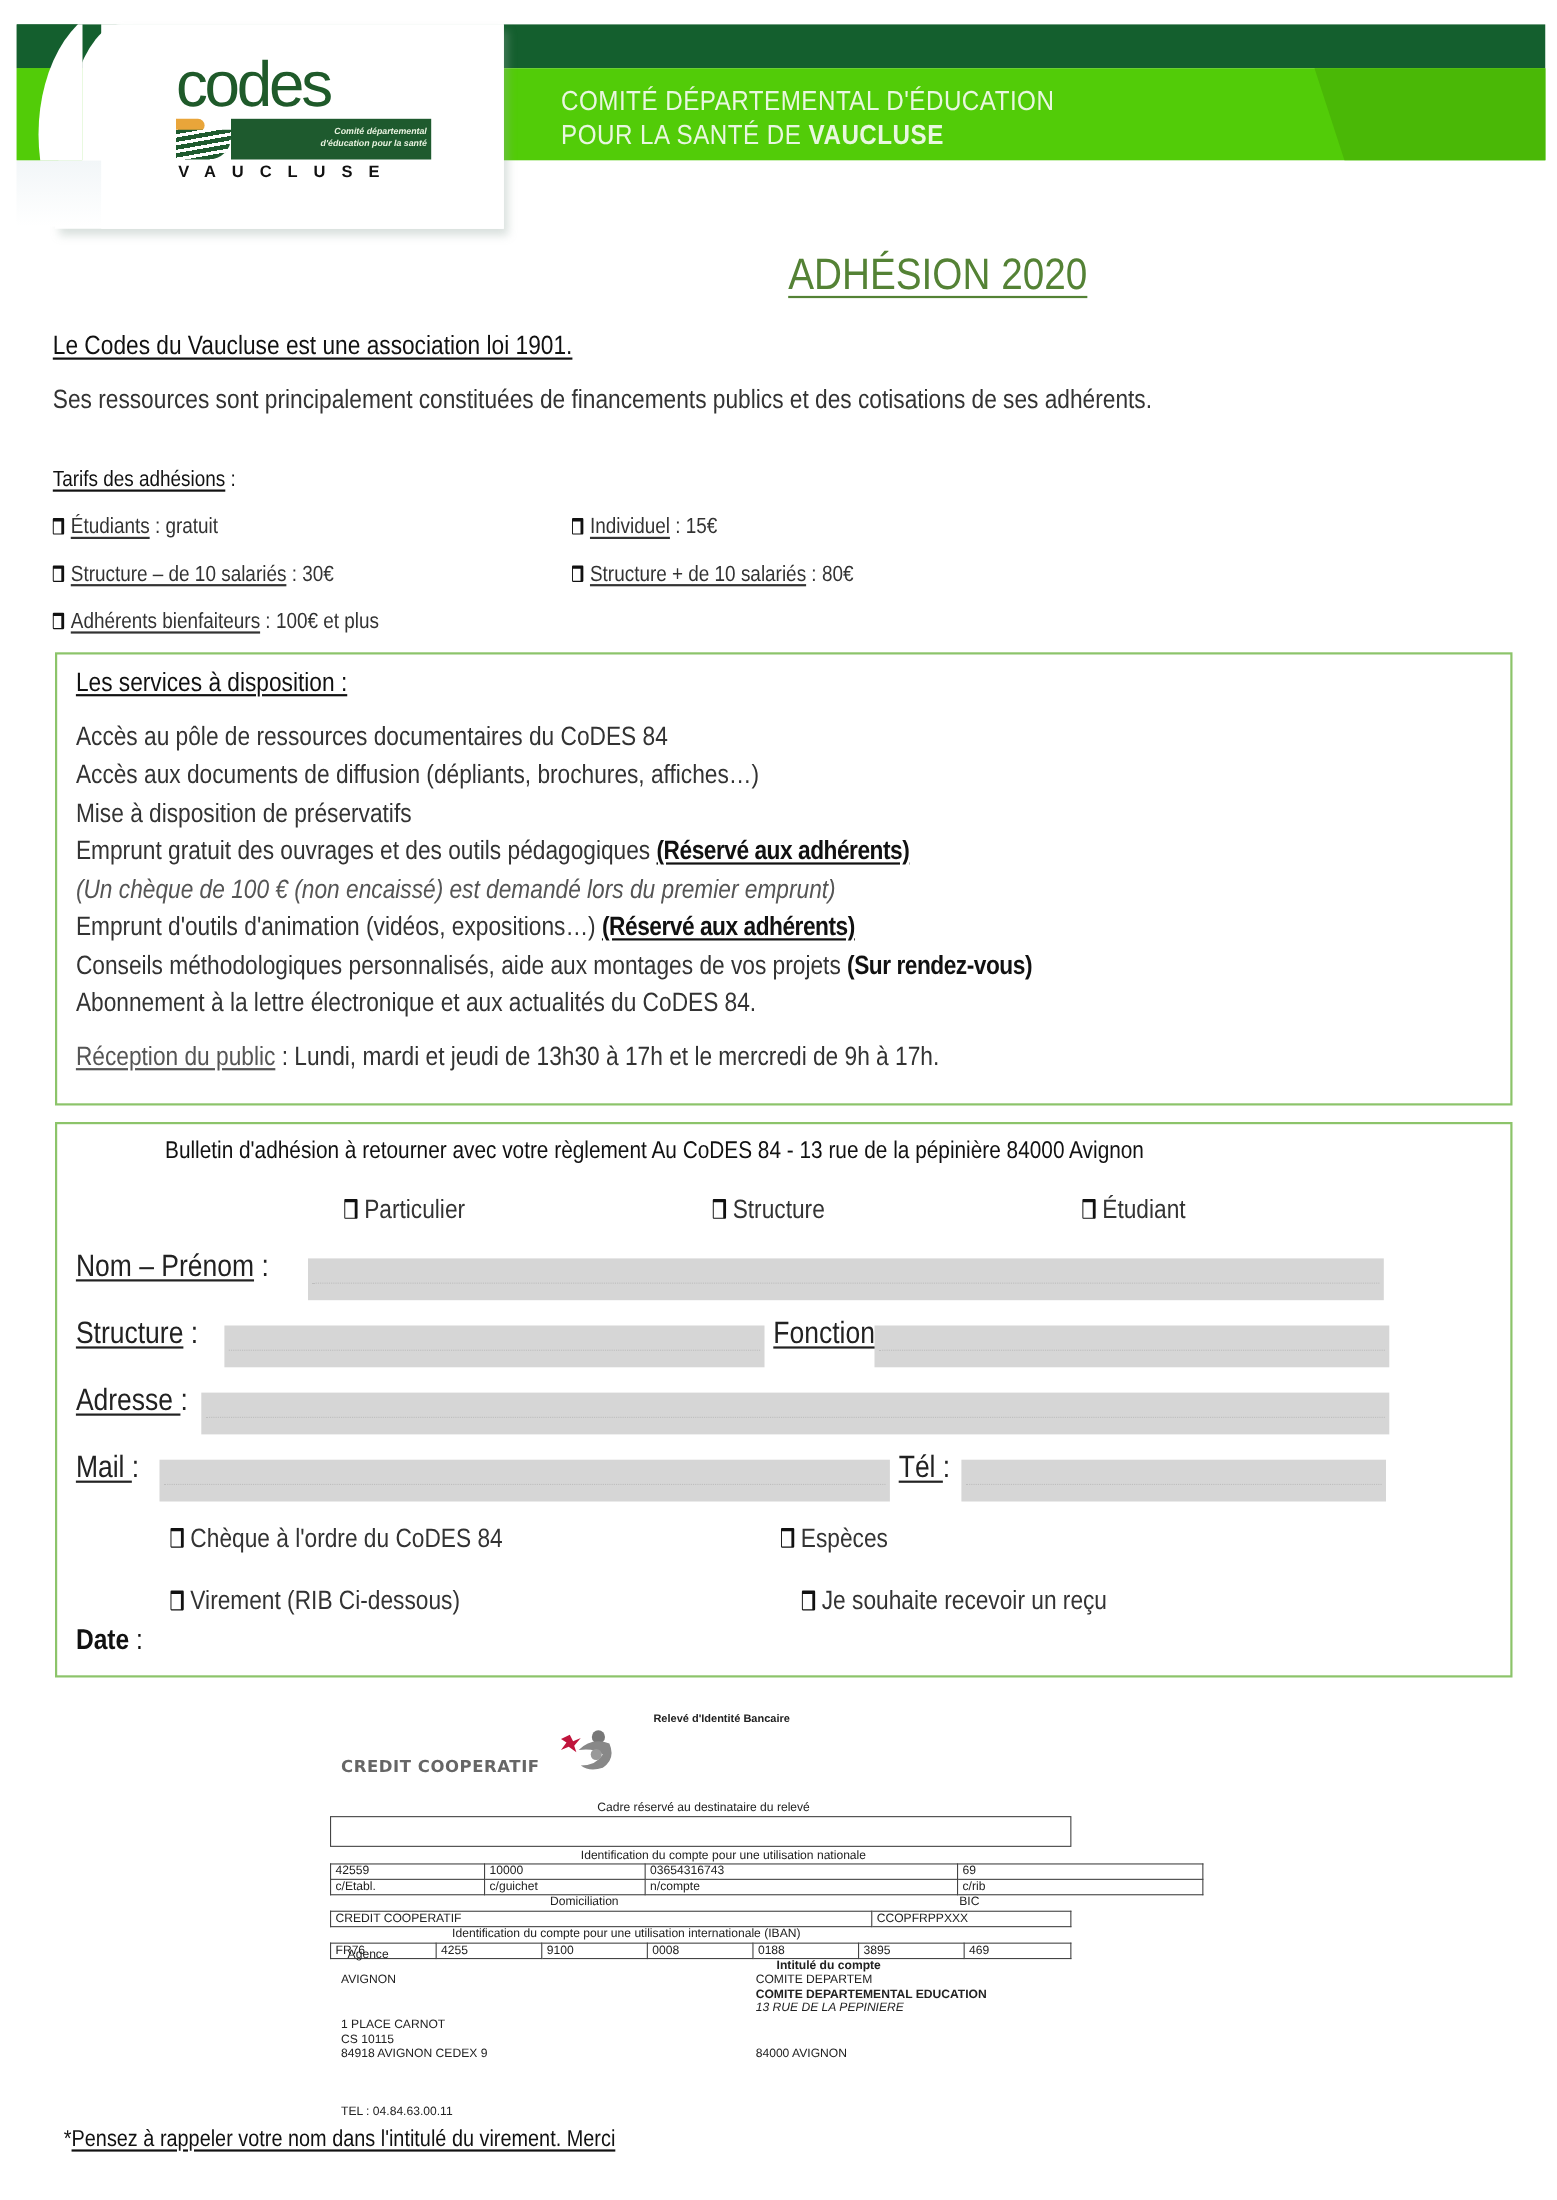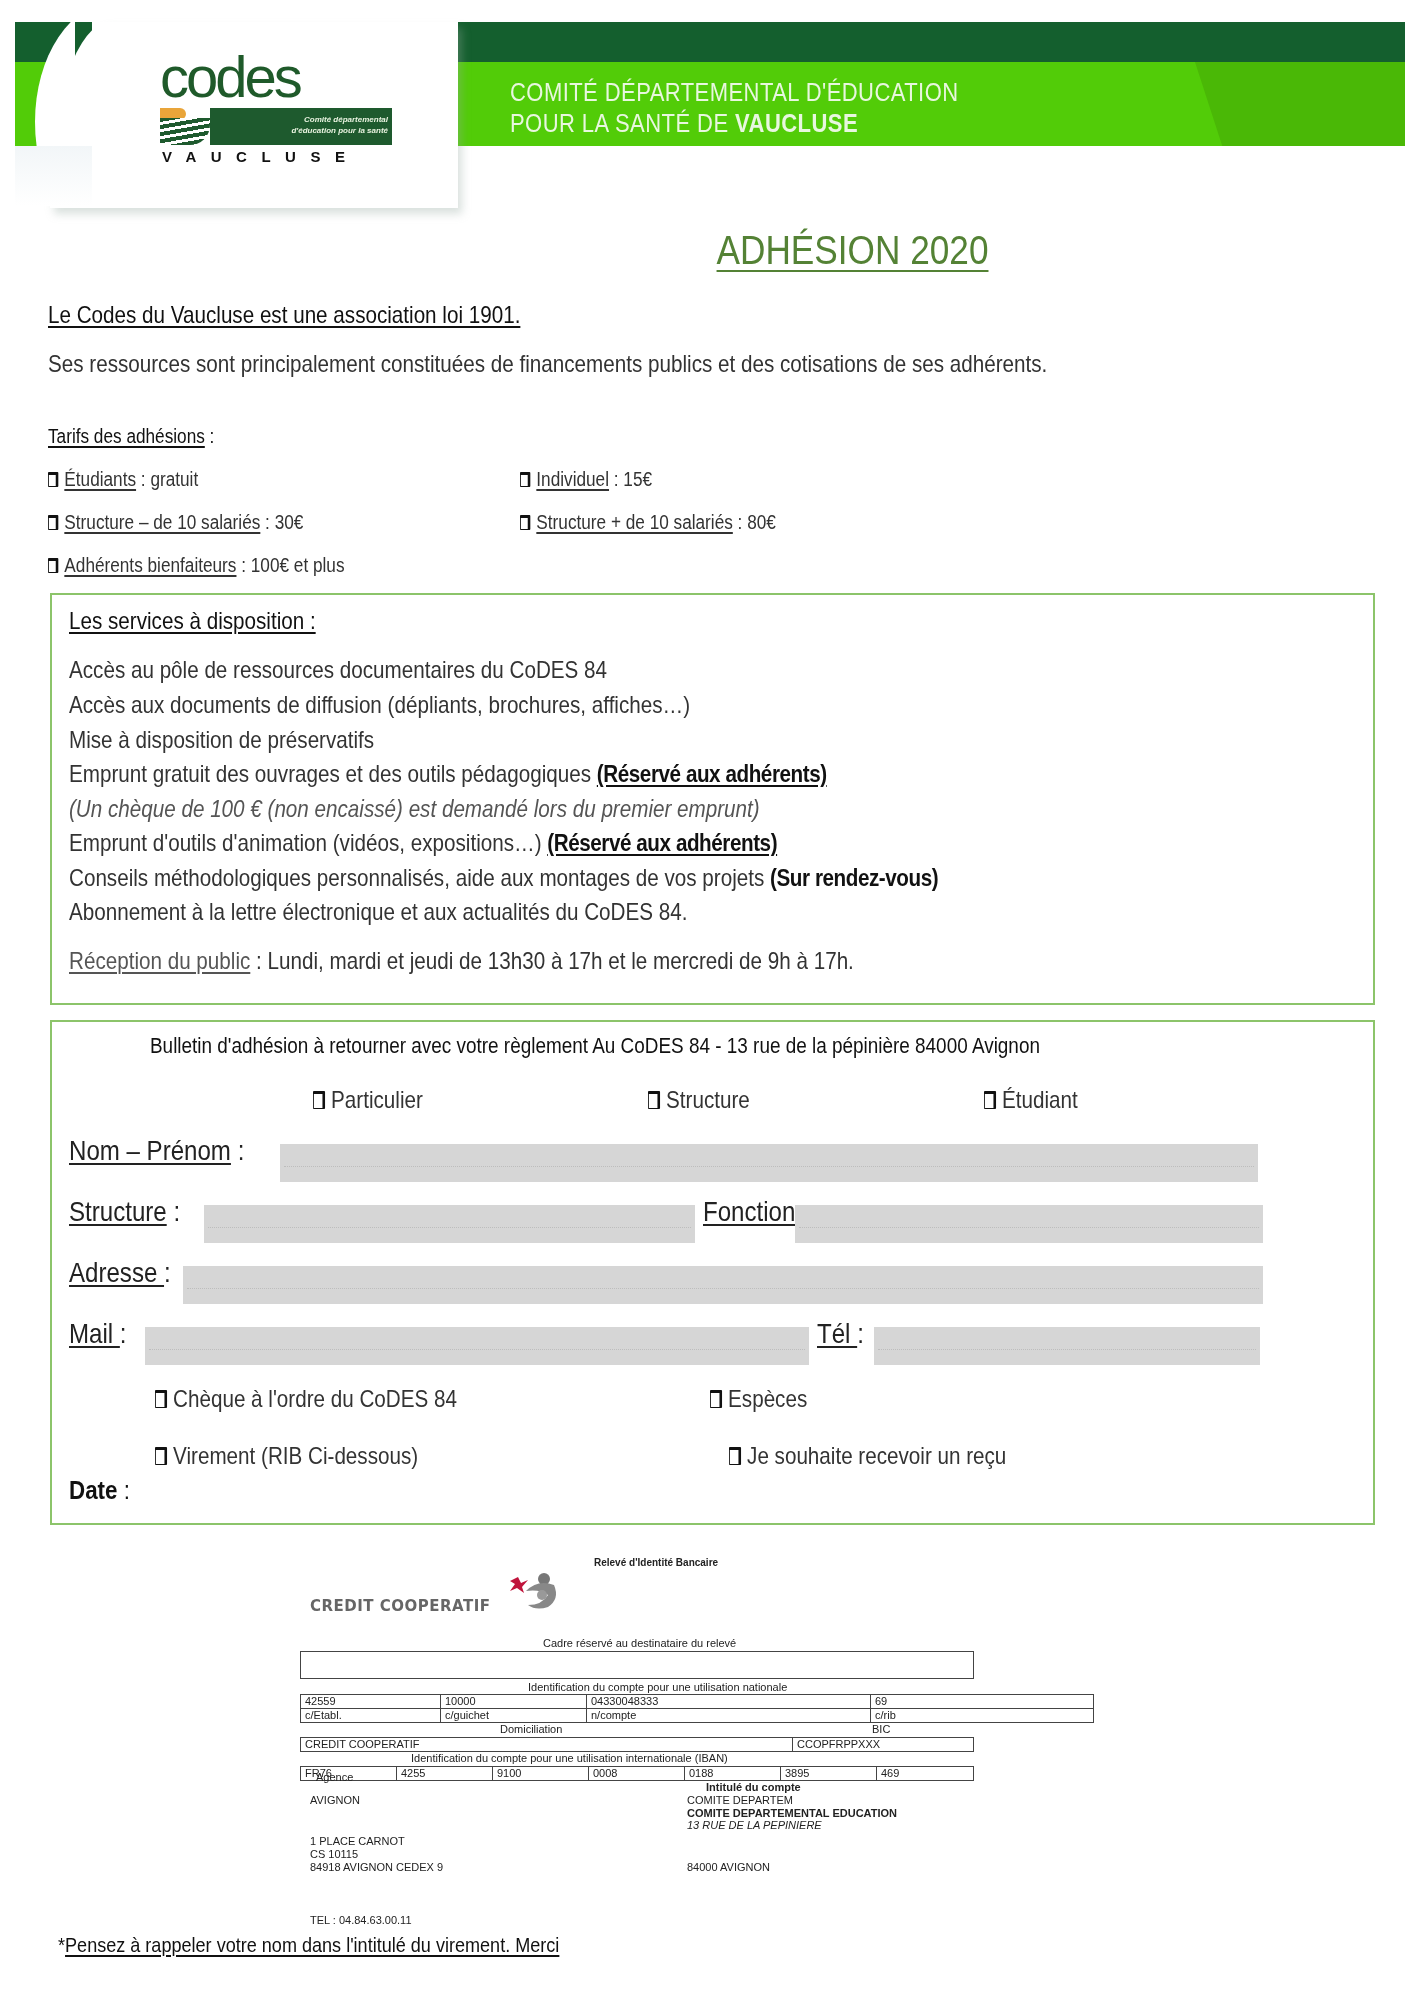--- a/index.html
+++ b/index.html
@@ -151,21 +151,21 @@
 
   <div class="lbl" style="left:243px; top:82px;">Cadre réservé au destinataire du relevé</div>
   <div style="position:absolute; left:0; top:96px; width:674px; height:28px; border:1px solid #444;"></div>
 
   <div class="lbl" style="left:228px; top:126px;">Identification du compte pour une utilisation nationale</div>
   <table style="left:0; top:139px; width:794px;">
     <tbody>
         <tr>
       <td style="width:140px;">42559</td>
       <td style="width:146px;">10000</td>
-      <td style="width:284px;">04330048333</td>
+      <td style="width:284px;">03654316743</td>
       <td>69</td>
     </tr>
     <tr>
       <td>c/Etabl.</td>
       <td>c/guichet</td>
       <td>n/compte</td>
       <td>c/rib</td>
     </tr>
   </tbody>
     </table>

